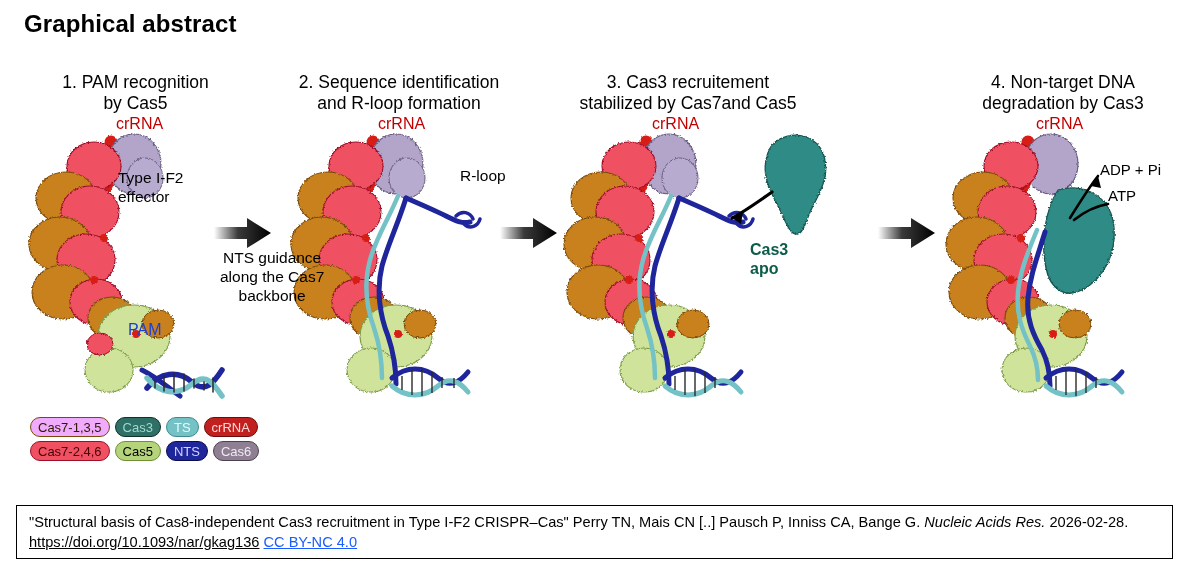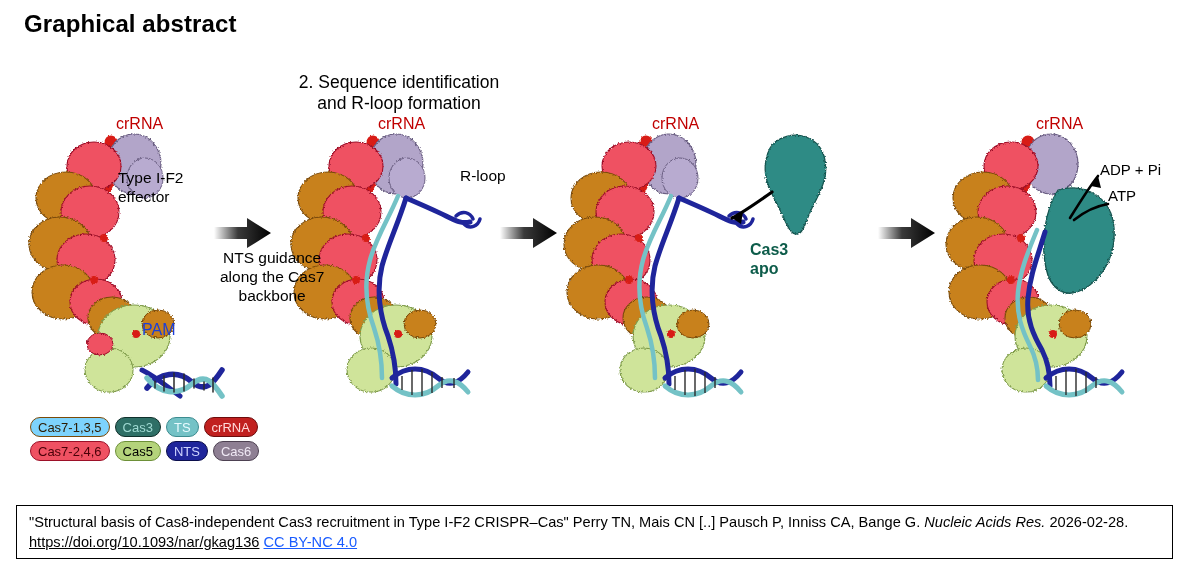--- a/index.html
+++ b/index.html
@@ -114,31 +114,33 @@
 
   
   .annot {
     position: absolute;
     font-size: 15.5px;
     line-height: 19px;
     white-space: pre-line;
   }
   .annot-crRNA { color: #c00000; font-size: 16px; }
   .annot-black { color: #000000; }
-  .annot-pam   { color: #1b3fd8; font-size: 16px; margin-left: 14px; }
+  .annot-pam   { color: #1b3fd8; font-size: 16px; }
   .annot-cas3  { color: #0d5c4a; font-size: 16px; }
 </style>
 </head>
 <body>
 
 <div id="page">
 
   <div id="ga-title">Graphical abstract</div>
 
   <div class="panel" id="panel-1">
+    <div class="panel-title">1. PAM recognition
+by Cas5</div>
     <div class="panel-figure">
       <svg width="255" height="282" viewBox="0 0 255 282">
         <defs>
           <filter id="bump1" x="-20%" y="-20%" width="140%" height="140%">
             <feTurbulence type="fractalNoise" baseFrequency="0.55" numOctaves="3" seed="7" result="n"></feTurbulence>
             <feDisplacementMap in="SourceGraphic" in2="n" scale="3.2" xChannelSelector="R" yChannelSelector="G"></feDisplacementMap>
           </filter>
           <filter id="grain1" x="-10%" y="-10%" width="120%" height="120%">
             <feTurbulence type="fractalNoise" baseFrequency="0.9" numOctaves="2" seed="3" result="t"></feTurbulence>
             <feColorMatrix in="t" type="saturate" values="0" result="g"></feColorMatrix>
@@ -273,20 +275,22 @@
           <stop offset="0%" stop-color="#ffffff"></stop>
           <stop offset="42%" stop-color="#3a3a3a"></stop>
           <stop offset="100%" stop-color="#000000"></stop>
         </linearGradient>
       </defs>
       <path d="M0 11 L33 11 L33 2 L57 17 L33 32 L33 23 L0 23 Z" fill="url(#agrad2)"></path>
     </svg>
   </div>
 
   <div class="panel" id="panel-3">
+    <div class="panel-title">3. Cas3 recruitement
+stabilized by Cas7and Cas5</div>
     <div class="panel-figure">
       <svg width="300" height="282" viewBox="0 0 300 282">
         <g filter="url(#bump1)">
           <path d="M86 22 C 93 38, 87 54, 79 70 C 71 86, 67 104, 63 122 C 59 142, 53 160, 47 178" stroke="#d81f15" stroke-width="13" fill="none" stroke-linecap="round"></path>
           <ellipse cx="109" cy="44" rx="27" ry="30" fill="#b2a5c9" stroke="#6b5f83" stroke-width="1.2"></ellipse>
           <ellipse cx="120" cy="58" rx="18" ry="20" fill="#b8abd0" stroke="#6b5f83" stroke-width="1"></ellipse>
           <ellipse cx="69" cy="46" rx="27" ry="24" fill="#ef5162" stroke="#9c1028" stroke-width="1.1"></ellipse>
           <ellipse cx="41" cy="78" rx="30" ry="26" fill="#c8811e" stroke="#7a4a08" stroke-width="1.1"></ellipse>
           <ellipse cx="65" cy="92" rx="29" ry="26" fill="#ef5162" stroke="#9c1028" stroke-width="1.1"></ellipse>
           <ellipse cx="35" cy="124" rx="31" ry="27" fill="#c8811e" stroke="#7a4a08" stroke-width="1.1"></ellipse>
@@ -346,20 +350,22 @@
           <stop offset="0%" stop-color="#ffffff"></stop>
           <stop offset="42%" stop-color="#3a3a3a"></stop>
           <stop offset="100%" stop-color="#000000"></stop>
         </linearGradient>
       </defs>
       <path d="M0 11 L33 11 L33 2 L57 17 L33 32 L33 23 L0 23 Z" fill="url(#agrad3)"></path>
     </svg>
   </div>
 
   <div class="panel" id="panel-4">
+    <div class="panel-title">4. Non-target DNA
+degradation by Cas3</div>
     <div class="panel-figure">
       <svg width="255" height="282" viewBox="0 0 255 282">
         <g filter="url(#bump1)">
           <path d="M88 22 C 95 38, 89 54, 81 70 C 73 86, 69 104, 65 122 C 61 142, 55 160, 49 178" stroke="#d81f15" stroke-width="13" fill="none" stroke-linecap="round"></path>
           <ellipse cx="111" cy="44" rx="27" ry="30" fill="#b2a5c9" stroke="#6b5f83" stroke-width="1.2"></ellipse>
           <ellipse cx="71" cy="46" rx="27" ry="24" fill="#ef5162" stroke="#9c1028" stroke-width="1.1"></ellipse>
           <ellipse cx="43" cy="78" rx="30" ry="26" fill="#c8811e" stroke="#7a4a08" stroke-width="1.1"></ellipse>
           <ellipse cx="67" cy="92" rx="29" ry="26" fill="#ef5162" stroke="#9c1028" stroke-width="1.1"></ellipse>
           <ellipse cx="37" cy="124" rx="31" ry="27" fill="#c8811e" stroke="#7a4a08" stroke-width="1.1"></ellipse>
           <ellipse cx="63" cy="140" rx="29" ry="26" fill="#ef5162" stroke="#9c1028" stroke-width="1.1"></ellipse>
@@ -401,21 +407,21 @@
       </svg>
 
       <div class="annot annot-crRNA" style="left:96px; top:-6px;">crRNA</div>
       <div class="annot annot-black" style="left:160px; top:40px; font-size:15px;">ADP + Pi</div>
       <div class="annot annot-black" style="left:168px; top:66px; font-size:15px;">ATP</div>
     </div>
   </div>
 
   <div id="legend">
     <div class="legend-row">
-      <span class="legend-pill" style="background: #7dd3fc; border-color: rgb(122, 74, 8); color: rgb(43, 26, 0);">Cas7-1,3,5</span>
+      <span class="legend-pill" style="background: #f0abfc; border-color: rgb(122, 74, 8); color: rgb(43, 26, 0);">Cas7-1,3,5</span>
       <span class="legend-pill" style="background: rgb(46, 111, 102); border-color: rgb(16, 48, 43); color: rgb(159, 217, 210);">Cas3</span>
       <span class="legend-pill" style="background: rgb(116, 194, 198); border-color: rgb(61, 140, 144); color: rgb(232, 251, 255);">TS</span>
       <span class="legend-pill" style="background: rgb(193, 32, 31); border-color: rgb(109, 12, 12); color: rgb(255, 217, 217);">crRNA</span>
     </div>
     <div class="legend-row">
       <span class="legend-pill" style="background: rgb(239, 81, 98); border-color: rgb(156, 16, 40); color: rgb(74, 0, 8);">Cas7-2,4,6</span>
       <span class="legend-pill" style="background: rgb(180, 211, 123); border-color: rgb(109, 144, 56); color: #000000;">Cas5</span>
       <span class="legend-pill" style="background: rgb(31, 37, 155); border-color: rgb(11, 14, 76); color: rgb(207, 212, 255);">NTS</span>
       <span class="legend-pill" style="background: rgb(142, 127, 147); border-color: rgb(77, 65, 82); color: rgb(240, 233, 245); text-align: center;">Cas6</span>
     </div>

